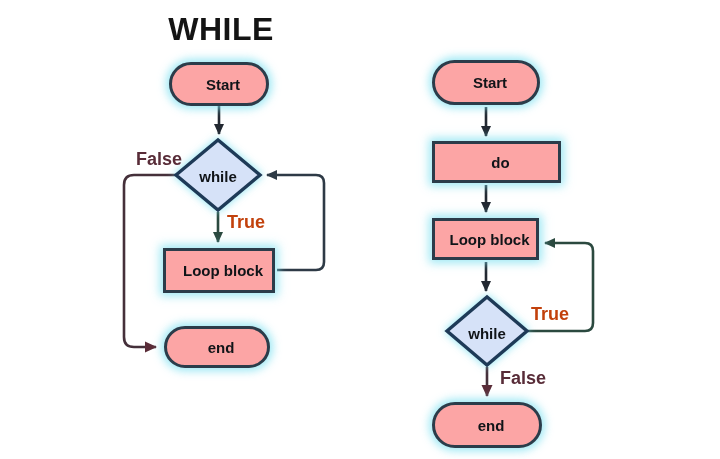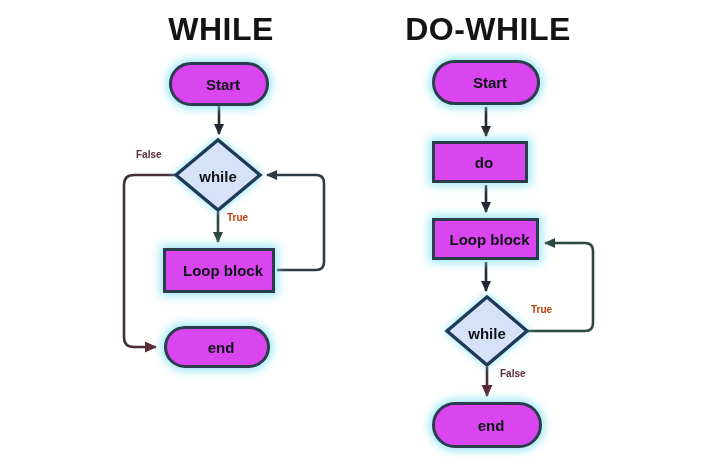--- a/index.html
+++ b/index.html
@@ -28,38 +28,38 @@
     letter-spacing: 0.5px;
     color: #141414;
     text-align: center;
   }
   #title-while   { left: 151px; width: 140px; }
   #title-dowhile { left: 388px; width: 200px; }
 
   .node {
     position: absolute;
     z-index: 2;
-    background: #d946ef;
+    background: #fca5a5;
     border: 3px solid #2b3c4a;
     display: flex;
     align-items: center;
     justify-content: center;
     font-size: 15px;
     font-weight: bold;
     color: #101418;
     box-shadow: 0 0 9px 3px rgba(125, 224, 240, 0.75);
     padding-left: 8px;
   }
   .oval { border-radius: 999px; }
 
   #n-while-start { left: 169px; top:  62px; width: 100px; height: 44px; }
   #n-while-loop  { left: 163px; top: 248px; width: 112px; height: 45px; }
   #n-while-end   { left: 164px; top: 326px; width: 106px; height: 42px; }
   #n-do-start    { left: 432px; top:  60px; width: 108px; height: 45px; }
-  #n-do-do       { left: 432px; top: 141px; width: 96px; height: 42px; }
+  #n-do-do       { left: 432px; top: 141px; width: 129px; height: 42px; }
   #n-do-loop     { left: 432px; top: 218px; width: 107px; height: 42px; }
   #n-do-end      { left: 432px; top: 402px; width: 110px; height: 46px; }
 
   .diamond { position: absolute; z-index: 2; }
   #d-while   { left: 172px; top: 137px; width: 92px; height: 78px; }
   #d-dowhile { left: 444px; top: 294px; width: 86px; height: 78px; }
   .diamond svg { display: block; filter: drop-shadow(0 0 4px rgba(125, 224, 240, 0.9)); }
   .diamond .d-label {
     position: absolute;
     inset: 0;
@@ -67,21 +67,21 @@
     align-items: center;
     justify-content: center;
     font-size: 15px;
     font-weight: bold;
     color: #101418;
   }
 
   .edge-label {
     position: absolute;
     z-index: 2;
-    font-size: 10px;
+    font-size: 18px;
     font-weight: bold;
   }
   .lbl-false { color: #582c38; }
   .lbl-true  { color: #c2410c; }
   #lbl-while-false { left: 136px; top: 149px; }
   #lbl-while-true  { left: 227px; top: 212px; }
   #lbl-do-true     { left: 531px; top: 304px; }
   #lbl-do-false    { left: 500px; top: 368px; }
 </style>
 </head>
@@ -111,21 +111,20 @@
     <path d="M277,270 L316,270 Q324,270 324,262 L324,183 Q324,175 316,175 L267,175" fill="none" stroke="#2e3a46" stroke-width="2.6" marker-end="url(#ah-loop)"></path>
 
     <path d="M486,107 L486,136" fill="none" stroke="#222831" stroke-width="2.6" marker-end="url(#ah-dark)"></path>
     <path d="M486,185 L486,212" fill="none" stroke="#222831" stroke-width="2.6" marker-end="url(#ah-dark)"></path>
     <path d="M486,262 L486,291" fill="none" stroke="#222831" stroke-width="2.6" marker-end="url(#ah-dark)"></path>
     <path d="M528,331 L585,331 Q593,331 593,323 L593,251 Q593,243 585,243 L545,243" fill="none" stroke="#2b493f" stroke-width="2.6" marker-end="url(#ah-true)"></path>
     <path d="M487,367 L487,396" fill="none" stroke="#45303a" stroke-width="2.6" marker-end="url(#ah-false)"></path>
   </svg>
 
   <div class="chart-title" id="title-while">WHILE</div>
-  <div class="chart-title" id="title-dowhile">DO-WHILE</div>
 
   <div class="node oval" id="n-while-start">
     <span>Start</span>
   </div>
 
   <div class="diamond" id="d-while">
     <svg width="92" height="78" viewBox="0 0 92 78">
       <polygon points="4,38 46,3 88,38 46,73" fill="#d6e2f8" stroke="#1e3a57" stroke-width="3.4"></polygon>
     </svg>
     <span class="d-label">while</span>

